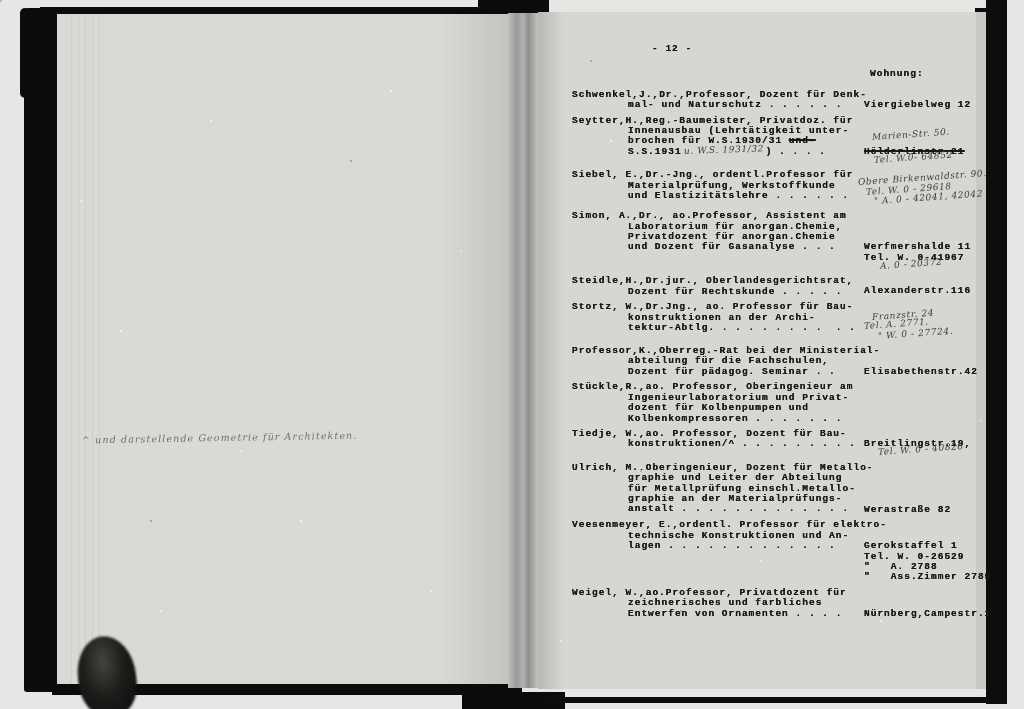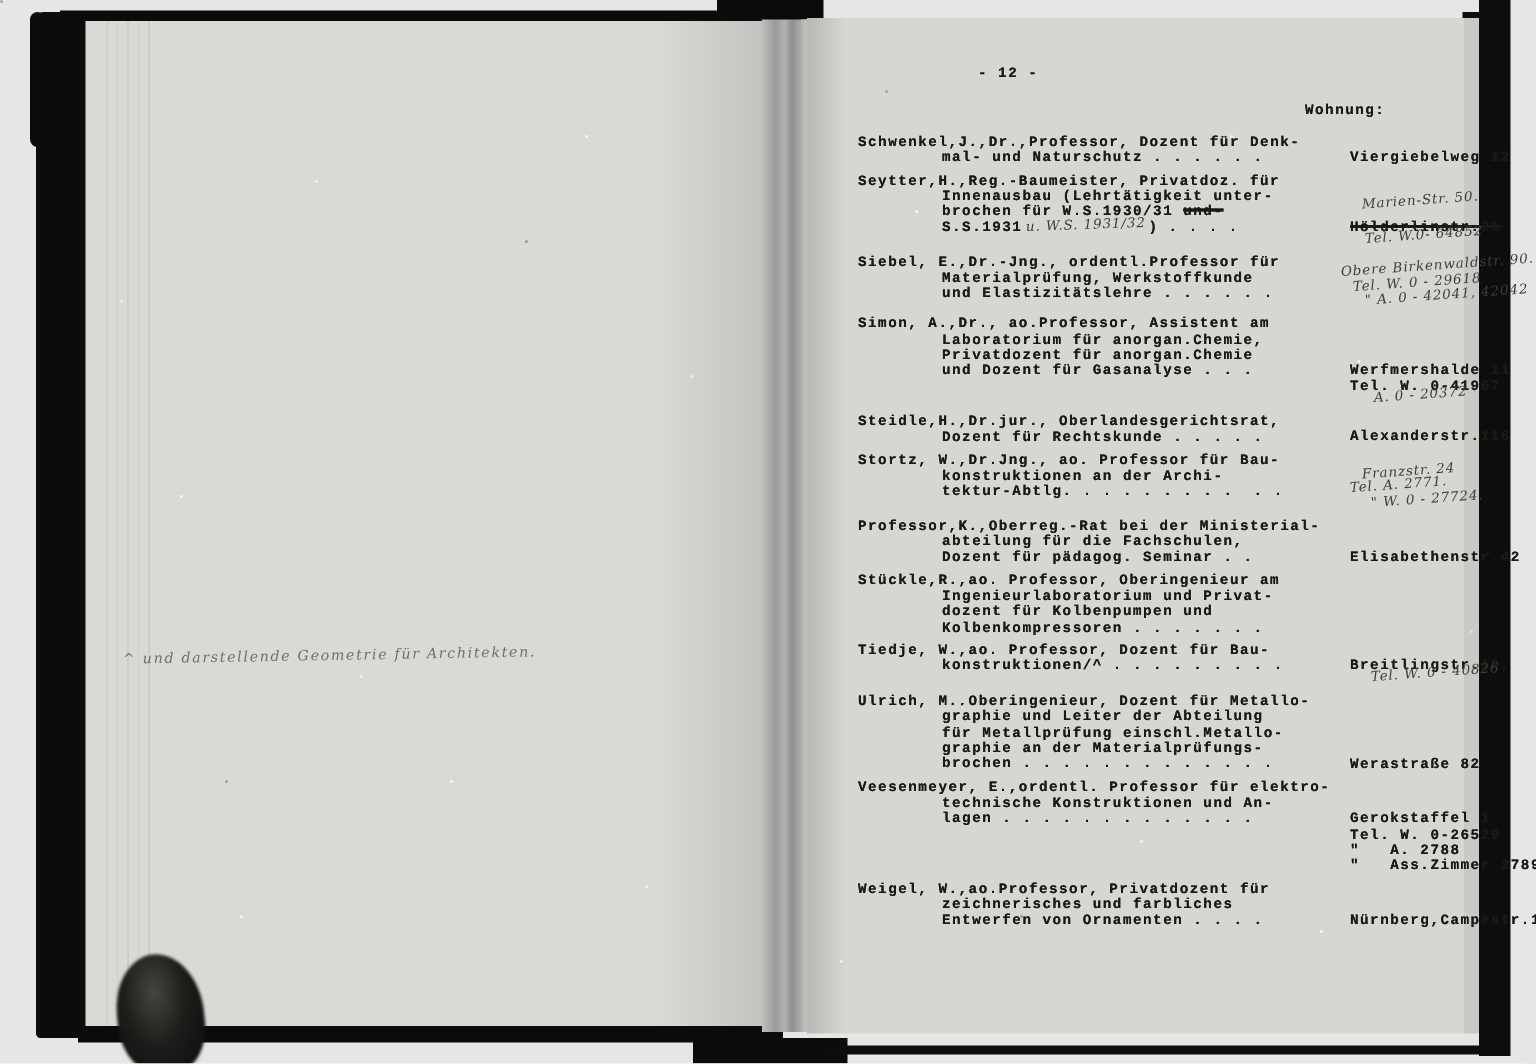--- a/index.html
+++ b/index.html
@@ -29,21 +29,21 @@
   .right-page .gutter-shade{position:absolute;left:0;top:0;width:26px;height:100%;
       background:linear-gradient(90deg,rgba(0,0,0,0.14),rgba(0,0,0,0) 100%);}
   .right-page .edge-shade{position:absolute;right:0;top:0;width:10px;height:100%;background:rgba(0,0,0,0.06);}
 
   
   .content{position:absolute;left:34px;top:32px;width:406px;
       font-weight:700;font-size:9.5px;letter-spacing:1px;line-height:10.4px;color:#191917;
       text-shadow:0 0 .4px #222;}
   .pageno{margin-left:80px;white-space:pre;}
   .wohnung{margin:15px 0 10px 298px;white-space:pre;}
-  .entry{display:grid;grid-template-columns:280px 1fr;margin-bottom:5px;gap:36px;}
+  .entry{display:grid;grid-template-columns:280px 1fr;margin-bottom:5px;}
   .line,.aline{white-space:pre;}
   .name{display:inline-block;min-width:56px;white-space:pre;}
   .cont{margin-left:56px;white-space:pre;}
   .addr{position:relative;margin-left:12px;}
   .struck{text-decoration:line-through;text-decoration-thickness:2px;}
 
   
   .hw{font-family:"DejaVu Serif",serif;font-style:italic;font-weight:400;font-size:9px;
       color:#3d3d3b;letter-spacing:.6px;line-height:9.3px;white-space:pre;
       transform:rotate(-4deg);transform-origin:left center;text-shadow:none;}
@@ -202,21 +202,21 @@
           <div class="hw" style="margin-left:14px;margin-top:-1px">Tel. W. 0 - 40826</div>
         </div>
       </div>
 
       <div class="entry">
         <div class="dcol">
           <div class="line"><span class="name">Ulrich, M.,</span><span>Oberingenieur, Dozent für Metallo-</span></div>
           <div class="cont">graphie und Leiter der Abteilung</div>
           <div class="cont">für Metallprüfung einschl.Metallo-</div>
           <div class="cont">graphie an der Materialprüfungs-</div>
-          <div class="cont">brochen . . . . . . . . . . . . .</div>
+          <div class="cont">anstalt . . . . . . . . . . . . .</div>
         </div>
         <div class="addr" style="padding-top:42px">
           <div class="aline">Werastraße 82</div>
         </div>
       </div>
 
       <div class="entry">
         <div class="dcol">
           <div class="line"><span class="name">Veesenmeyer, E.,</span><span>ordentl. Professor für elektro-</span></div>
           <div class="cont">technische Konstruktionen und An-</div>

